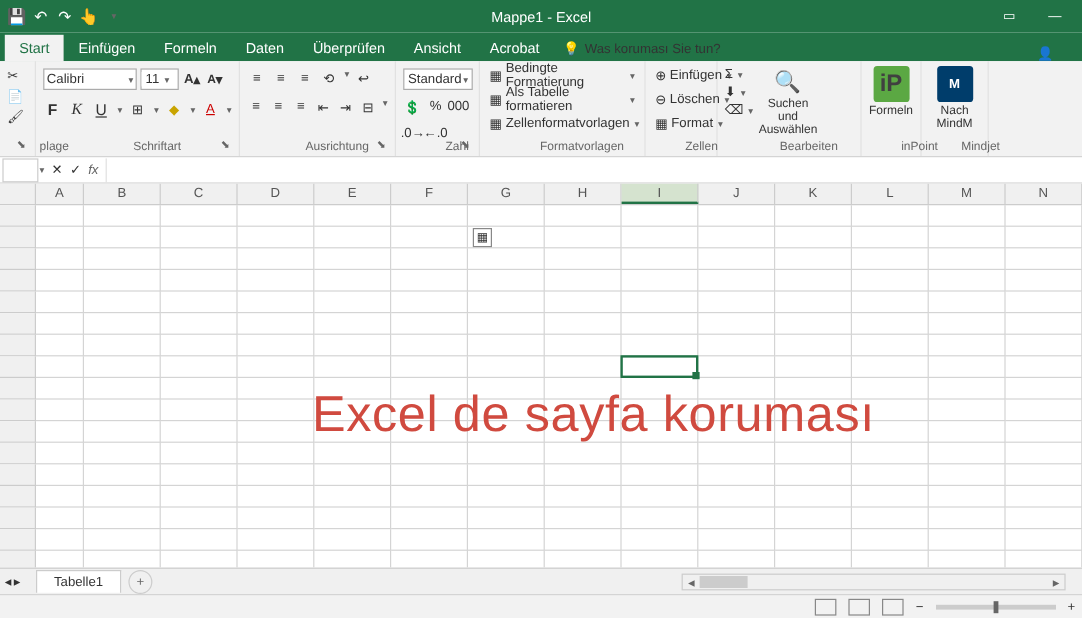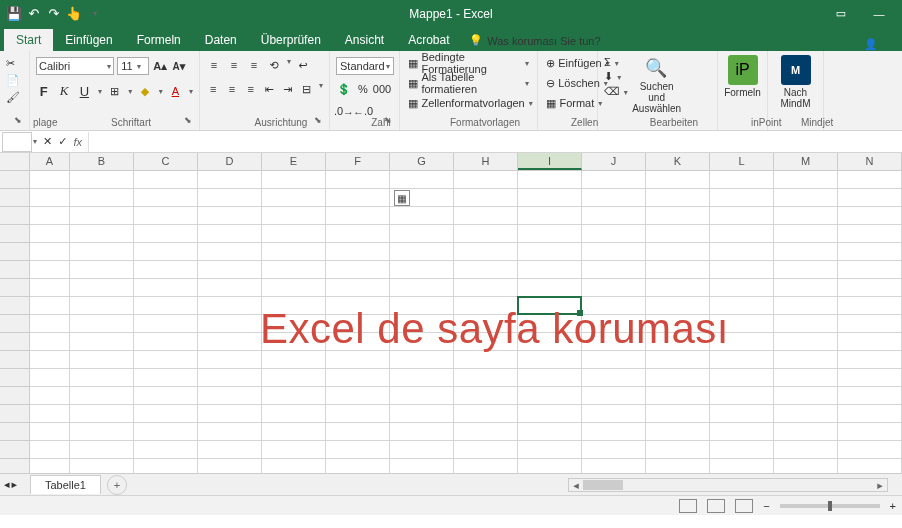--- a/index.html
+++ b/index.html
@@ -39,21 +39,21 @@
 .num-group{width:70px;}
 .num-combo{width:58px;height:18px;border:1px solid #ababab;background:#fff;margin-top:4px;display:flex;align-items:center;padding:0 3px;}
 .num-row{display:flex;gap:3px;margin-top:6px;}
 .styles-group{width:138px;}
 .style-item{display:flex;align-items:center;gap:3px;height:20px;padding:0 2px;font-size:11px;}
 .cells-group{width:60px;}
 .edit-group{width:120px;}
 .edit-col{display:flex;flex-direction:column;gap:2px;margin-top:3px;}
 .big-group{width:50px;display:flex;flex-direction:column;align-items:center;padding-top:4px;}
 .big-label{font-size:10px;text-align:center;margin-top:2px;line-height:1.1;}
-.ip-icon{width:30px;height:30px;background:#5ba843;color:#000000;display:flex;align-items:center;justify-content:center;font-size:16px;font-weight:normal;border-radius:3px;}
+.ip-icon{width:30px;height:30px;background:#5ba843;color:#404040;display:flex;align-items:center;justify-content:center;font-size:20px;font-weight:bold;border-radius:3px;}
 .mm-icon{width:30px;height:30px;background:#003d6b;color:#fff;display:flex;align-items:center;justify-content:center;font-size:11px;font-weight:bold;border-radius:3px;}
 .fx-bar{height:22px;background:#fff;border-bottom:1px solid #d4d4d4;display:flex;align-items:center;}
 .namebox{width:30px;height:20px;border:1px solid #ccc;margin-left:2px;}
 .fx-btns{display:flex;gap:6px;margin-left:6px;color:#999;}
 .fx-sym{margin-left:6px;font-style:italic;color:#666;}
 .fx-input{flex:1;height:20px;border-left:1px solid #e0e0e0;margin-left:6px;}
 .grid-area{position:relative;height:320px;overflow:hidden;}
 .col-headers{display:flex;height:18px;background:#f0f0f0;border-bottom:1px solid #ccc;}
 .corner{width:30px;border-right:1px solid #ccc;background:#f0f0f0;}
 .col-h{border-right:1px solid #ccc;text-align:center;line-height:17px;font-size:11px;color:#555;}
@@ -576,21 +576,21 @@
         <div class="cell" style="width: 64px;"></div>
         <div class="cell" style="width: 64px;"></div>
         <div class="cell" style="width: 64px;"></div>
         <div class="cell" style="width: 64px;"></div>
       </div>
     </div>
   <div class="sel-cell" id="selcell" style="left: 517px; top: 143px; width: 65px; height: 19px;">
     <div class="sel-handle"></div>
   </div>
   <div class="smart-tag" id="smarttag" style="left: 394px; top: 37px;">▦</div>
-  <div class="overlay-text" style="top:152px;left:260px">Excel de sayfa koruması</div>
+  <div class="overlay-text" style="top:168px;left:260px">Excel de sayfa koruması</div>
 </div>
 
 <div class="sheet-tabs">
   <div class="sheet-nav">
     <span>◂</span>
     <span>▸</span>
   </div>
   <div class="sheet-tab">Tabelle1</div>
   <div class="new-sheet">+</div>
   <div class="hscroll">

